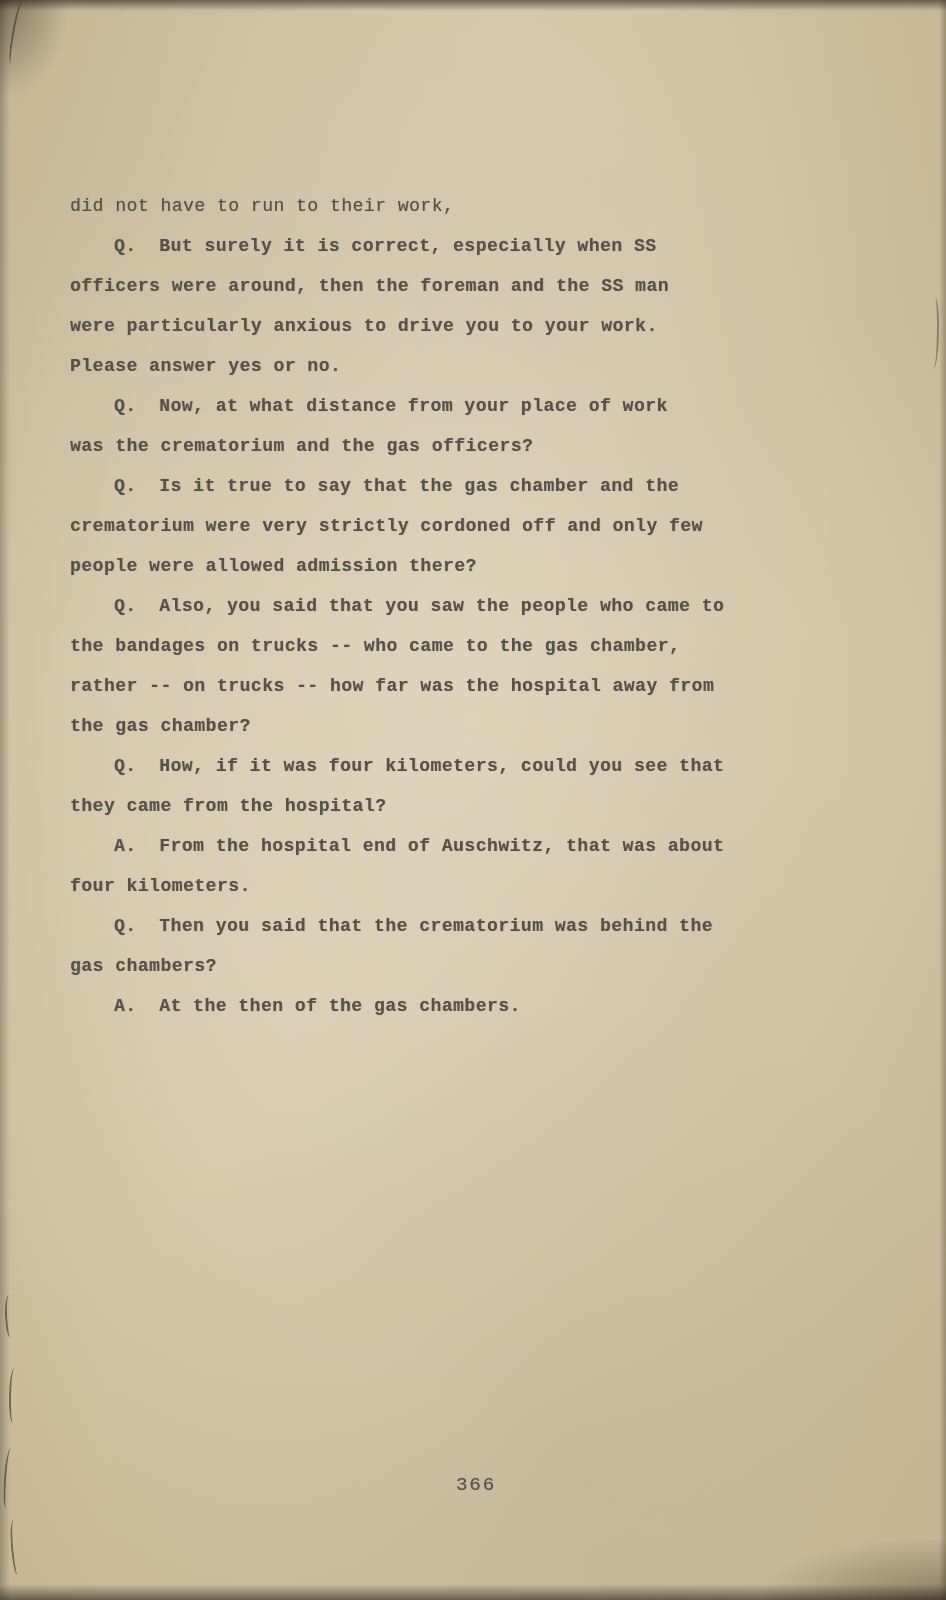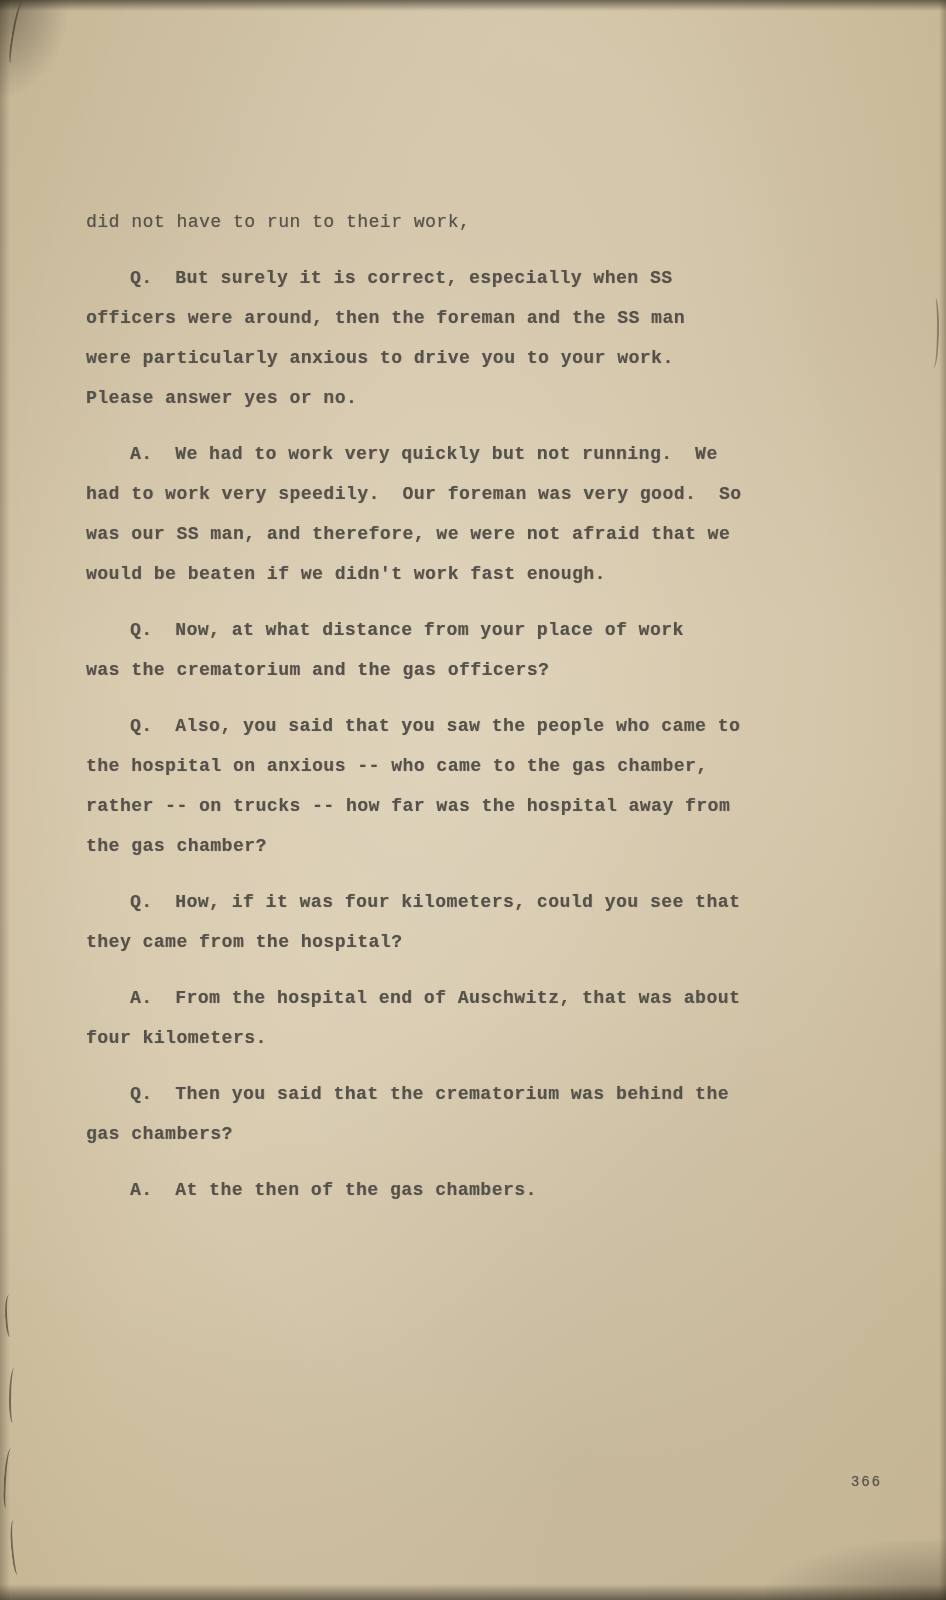--- a/index.html
+++ b/index.html
@@ -45,30 +45,30 @@
     position: absolute;
     left: 70px;
     top: 186px;
     width: 812px;
     font-size: 18px;
     line-height: 40px;
     letter-spacing: 0.5px;
   }
   .para {
     white-space: pre-wrap;
-    margin: 16px;
+    margin: 0;
   }
   .para.qa { text-indent: 44px; font-weight: bold; }
   .page-number {
     position: absolute;
     top: 1474px;
     left: 70px;
     width: 812px;
-    text-align: right;
-    font-size: 14px;
+    text-align: center;
+    font-size: 19px;
     letter-spacing: 2px;
   }
   
   .edge-top {
     position: absolute; top: 0; left: 0; right: 0; height: 11px;
     background: linear-gradient(180deg, rgba(25,20,12,0.55), rgba(25,20,12,0));
     pointer-events: none;
   }
   .edge-bottom {
     position: absolute; bottom: 0; left: 0; right: 0; height: 16px;
@@ -118,28 +118,27 @@
 
   <div class="mottle"></div>
 
 
   <div class="transcript-body ink">
       <p class="para">did not have to run to their work,</p>
       <p class="para qa">Q.  But surely it is correct, especially when SS
 officers were around, then the foreman and the SS man
 were particularly anxious to drive you to your work.
 Please answer yes or no.</p>
-      <p class="para qa">A.  We had to work very quickly but not running.  We
-had to work very speedily.  Our foreman was very good.  So
-was our SS man, and therefore, we were not afraid that we
-would be beaten if we didn't work fast enough.</p>
       <p class="para qa">Q.  Now, at what distance from your place of work
 was the crematorium and the gas officers?</p>
+      <p class="para qa">Q.  Is it true to say that the gas chamber and the
+crematorium were very strictly cordoned off and only few
+people were allowed admission there?</p>
       <p class="para qa">Q.  Also, you said that you saw the people who came to
-the hospital on anxious -- who came to the gas chamber,
+the bandages on trucks -- who came to the gas chamber,
 rather -- on trucks -- how far was the hospital away from
 the gas chamber?</p>
       <p class="para qa">Q.  How, if it was four kilometers, could you see that
 they came from the hospital?</p>
       <p class="para qa">A.  From the hospital end of Auschwitz, that was about
 four kilometers.</p>
       <p class="para qa">Q.  Then you said that the crematorium was behind the
 gas chambers?</p>
       <p class="para qa">A.  At the then of the gas chambers.</p>
     </div>

